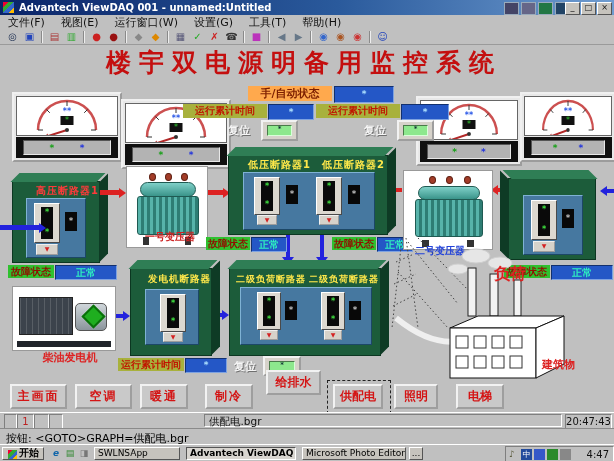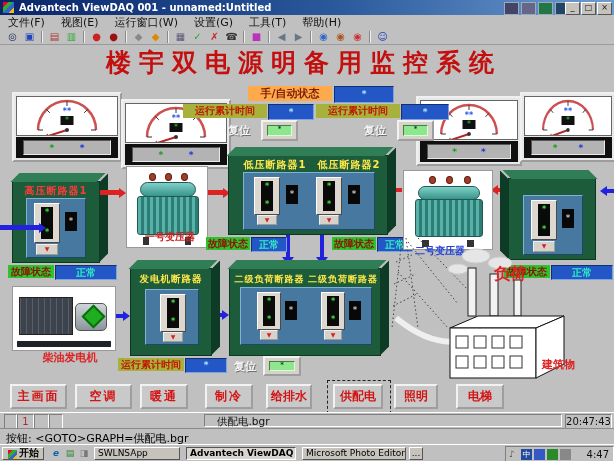--- a/index.html
+++ b/index.html
@@ -37,21 +37,21 @@
 .ok{color:#2ef0c0;font-size:10px}
 .ghost{color:#f6f6f6;text-shadow:1px 1px 0 #6f6f6f;font-weight:bold;font-size:11px;white-space:nowrap}
 .gbtn{background:#d6d2ca;border:2px outset #f2f2f2}
 .gbtn .inner{position:absolute;left:4px;right:4px;top:3px;bottom:3px;background:#8de88d;border:1px solid;border-color:#4a7a4a #d8ffd8 #d8ffd8 #4a7a4a;text-align:center;font-size:7px;line-height:7px;color:#133;font-weight:bold}
 
 .box3d{background:#1c5c3a;border:1px solid #0c3721}
 .box3d::before{content:"";position:absolute;left:2px;top:-9px;width:100%;height:9px;background:#2f7e55;transform:skewX(-45deg)}
 .box3d::after{content:"";position:absolute;right:-9px;top:-4px;width:9px;height:100%;background:#0e3b25;transform:skewY(-45deg)}
 .box3d.flip::before{left:-2px;transform:skewX(45deg)}
 .box3d.flip::after{right:auto;left:-9px;transform:skewY(45deg)}
-.btitle{position:absolute;width:100%;text-align:center;font-weight:bold;font-size:10px;letter-spacing:1px;white-space:nowrap}
+.btitle{position:absolute;width:100%;text-align:right;font-weight:bold;font-size:10px;letter-spacing:1px;white-space:nowrap}
 .yt{color:#ffe84a}.rt{color:#ff3a3a}
 .panel{position:absolute;background:#4678a0;border:1px solid;border-color:#7fb2d4 #1c4766 #1c4766 #7fb2d4}
 .plate{position:absolute;background:#dcd8d0;border:1px solid;border-color:#fff #4a4a4a #4a4a4a #fff}
 .sw{position:absolute;left:50%;top:3px;transform:translateX(-50%);width:12px;bottom:3px;background:#0a0a0a;color:#3fe03f;font-size:8px;font-weight:bold;display:flex;flex-direction:column;align-items:center;justify-content:space-between;line-height:8px;padding:2px 0;box-sizing:border-box}
 .sbox{position:absolute;width:12px;height:19px;background:#080808;color:#f2f2f2;font-size:9px;line-height:19px;text-align:center}
 .rbtn{position:absolute;background:#d6d2ca;border:1px outset #f0f0f0;color:#d42222;font-size:6px;line-height:7px;text-align:center}
 
 .ar{position:absolute}
 .ar .sh{position:absolute;background:currentColor}
 .ar-r .sh{left:0;right:6px;top:3px;bottom:3px}
@@ -460,32 +460,32 @@
       <rect x="122" y="124" width="12" height="12"></rect>
   </g>
 </svg>
 <div class="a" style="left:494px;top:264px;font-size:16px;font-weight:bold;color:#d22;white-space:nowrap">负荷</div>
 <div class="a" style="left:542px;top:357px;font-size:11px;font-weight:bold;color:#d22;white-space:nowrap">建筑物</div>
 
 <div class="a navb" style="left:10px;top:384px;width:57px;height:25px;box-sizing:border-box">主画面</div>
 <div class="a navb" style="left:75px;top:384px;width:57px;height:25px;box-sizing:border-box">空调</div>
 <div class="a navb" style="left:140px;top:384px;width:48px;height:25px;box-sizing:border-box">暖通</div>
 <div class="a navb" style="left:205px;top:384px;width:48px;height:25px;box-sizing:border-box">制冷</div>
-<div class="a navb" style="left:266px;top:384px;width:46px;height:25px;box-sizing:border-box;letter-spacing:0">给排水</div>
+<div class="a navb" style="left:266px;top:370px;width:55px;height:25px;box-sizing:border-box;letter-spacing:0">给排水</div>
 <div class="a navb" style="left:333px;top:384px;width:50px;height:25px;box-sizing:border-box;letter-spacing:0">供配电</div>
 <div class="a focusrect" style="left:327px;top:380px;width:62px;height:32px"></div>
 <div class="a navb" style="left:394px;top:384px;width:44px;height:25px;box-sizing:border-box;letter-spacing:0">照明</div>
 <div class="a navb" style="left:456px;top:384px;width:48px;height:25px;box-sizing:border-box;letter-spacing:0">电梯</div>
 
 <div class="a" style="left:0;top:412px;width:614px;height:15px;background:#c0c0c0;border-top:1px solid #fff">
   <div class="a sunk" style="left:4px;top:1px;width:11px;height:13px"></div>
   <div class="a sunk" style="left:17px;top:1px;width:15px;height:13px;color:#b22;font-size:10px;text-align:center;line-height:13px">1</div>
   <div class="a sunk" style="left:34px;top:1px;width:13px;height:13px"></div>
   <div class="a sunk" style="left:49px;top:1px;width:12px;height:13px"></div>
-  <div class="a sunk" style="left:204px;top:1px;width:358px;height:13px;font-size:10.5px;line-height:13px;padding-left:12px;box-sizing:border-box;color:#111">供配电.bgr</div>
+  <div class="a sunk" style="left:204px;top:1px;width:358px;height:13px;font-size:10.5px;line-height:13px;padding-left:4px;box-sizing:border-box;color:#111">供配电.bgr</div>
   <div class="a sunk" style="left:565px;top:1px;width:45px;height:13px;font-size:10px;text-align:center;line-height:13px;color:#111">20:47:43</div>
 </div>
 
 <div class="a" style="left:0;top:428px;width:614px;height:16px;background:#c0c0c0;border-top:1px solid #8a8a8a">
   <span style="position:absolute;left:6px;top:2px;font-size:11px;color:#000;white-space:nowrap">按钮: &lt;GOTO&gt;GRAPH=供配电.bgr</span>
 </div>
 
 <div class="a" style="left:0;top:444px;width:614px;height:17px;background:#c0c0c0;border-top:1px solid #fff">
   <div class="a task" style="left:2px;top:2px;width:42px;height:13px;font-weight:bold;font-size:10px;line-height:10px"><span class="flag"></span><span>开始</span></div>
   <div class="a qlico" style="left:50px;top:2px;color:#16a;font-style:italic">e</div>

